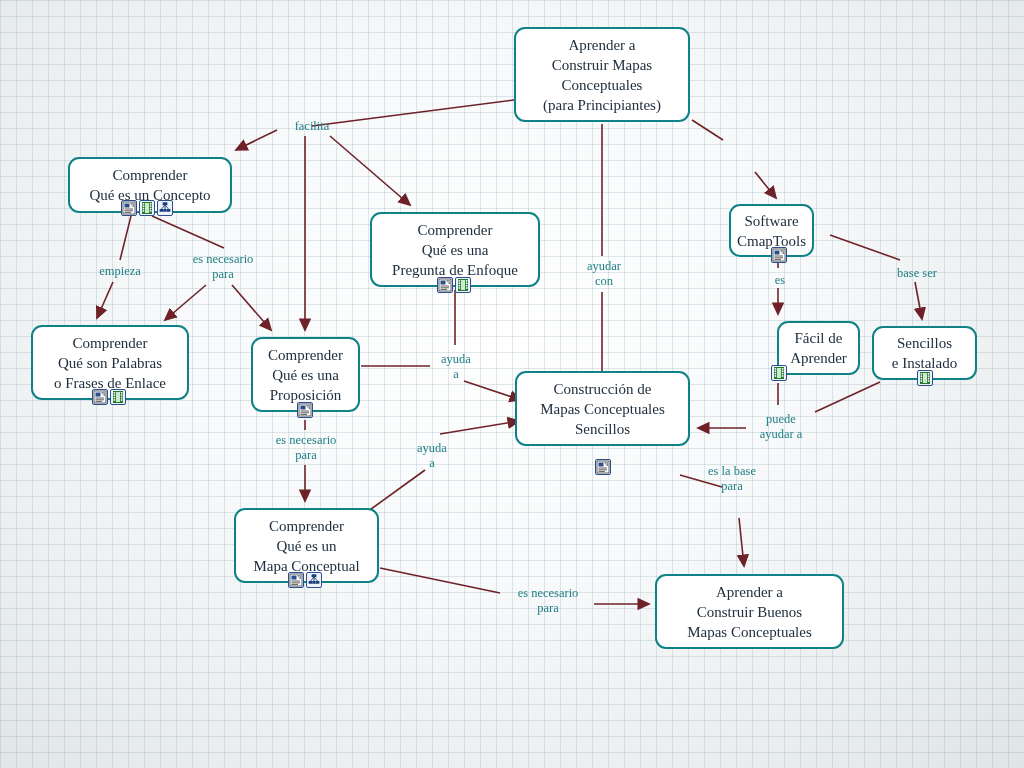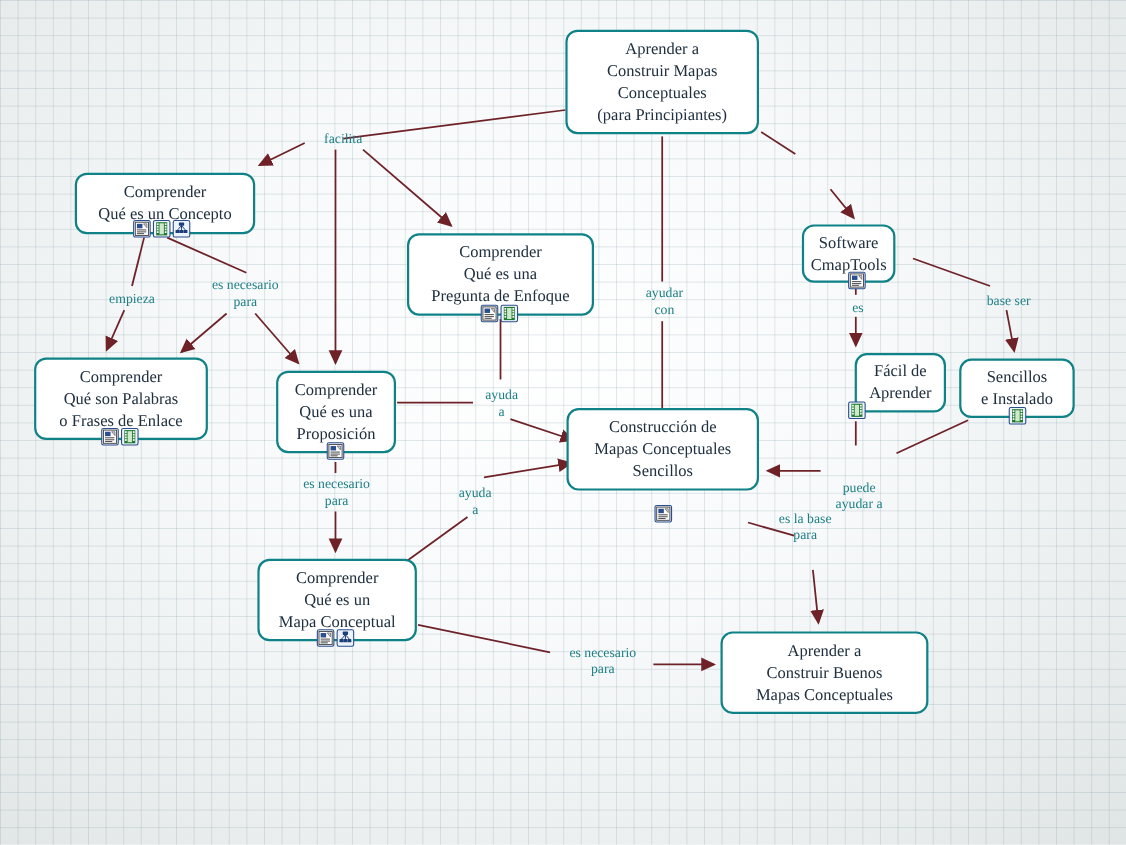--- a/index.html
+++ b/index.html
@@ -420,20 +420,20 @@
   <div class="link-label" style="left:179px; top:252px; width:88px;">es necesario
 para</div>
   <div class="link-label" style="left:766px; top:273px; width:28px;">es</div>
   <div class="link-label" style="left:886px; top:266px; width:62px;">base ser</div>
   <div class="link-label" style="left:432px; top:352px; width:48px;">ayuda
 a</div>
   <div class="link-label" style="left:262px; top:433px; width:88px;">es necesario
 para</div>
   <div class="link-label" style="left:408px; top:441px; width:48px;">ayuda
 a</div>
-  <div class="link-label" style="left:750px; top:436px; width:62px;">puede
+  <div class="link-label" style="left:750px; top:412px; width:62px;">puede
 ayudar a</div>
   <div class="link-label" style="left:694px; top:464px; width:76px;">es la base
 para</div>
   <div class="link-label" style="left:504px; top:586px; width:88px;">es necesario
 para</div>
 
 </div>
 
 </body></html>

